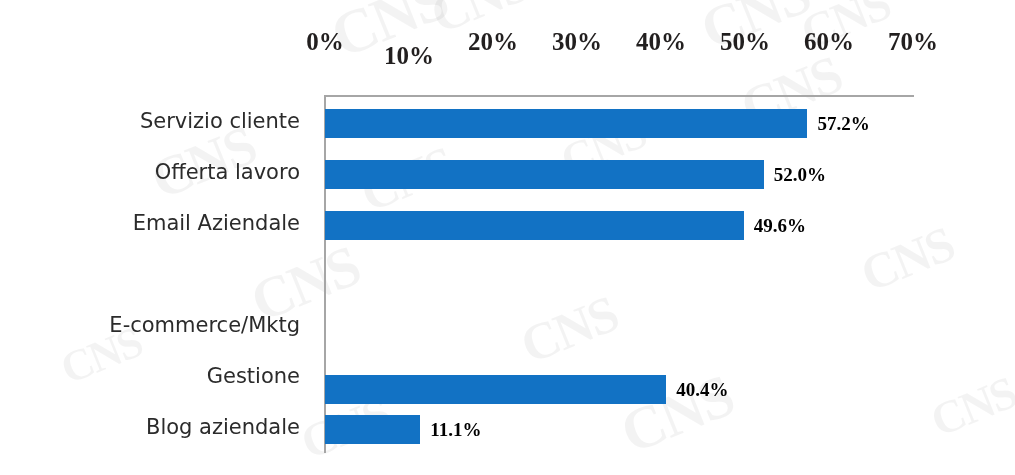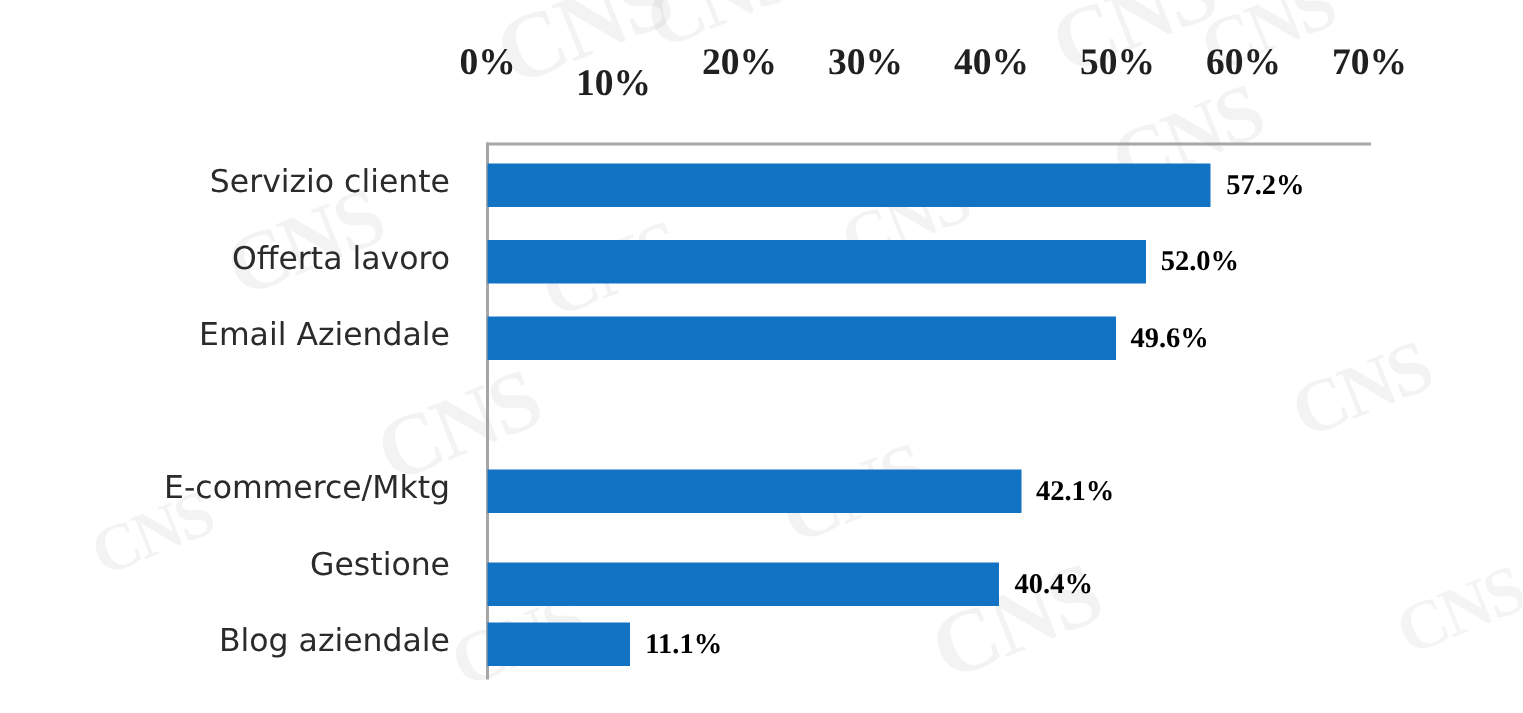--- a/index.html
+++ b/index.html
@@ -184,24 +184,20 @@
       </div>
       <div class="row" style="top: 102px; padding-left: 46px;">
         <div class="cat-label">Email Aziendale</div>
         <div class="bar-wrap" style="top: 15px;">
           <div class="bar" style="width: 416.64px; background: rgb(18, 114, 196); box-shadow: rgb(18, 114, 196) 0px 0px 0px 1px;"></div>
           <span class="val-label">49.6%</span>
         </div>
       </div>
       <div class="row" style="top: 204px;">
         <div class="cat-label">E-commerce/Mktg</div>
-        <div class="bar-wrap" style="top: 15px;">
-          <div class="bar" style="width: 353.64px; background: rgb(18, 114, 196); box-shadow: rgb(18, 114, 196) 0px 0px 0px 1px;"></div>
-          <span class="val-label">42.1%</span>
-        </div>
       </div>
       <div class="row" style="top: 255px;">
         <div class="cat-label">Gestione</div>
         <div class="bar-wrap" style="top: 26px;">
           <div class="bar" style="width: 339.36px; background: rgb(18, 114, 196); box-shadow: rgb(18, 114, 196) 0px 0px 0px 1px;"></div>
           <span class="val-label">40.4%</span>
         </div>
       </div>
       <div class="row" style="top: 306px;">
         <div class="cat-label">Blog aziendale</div>

